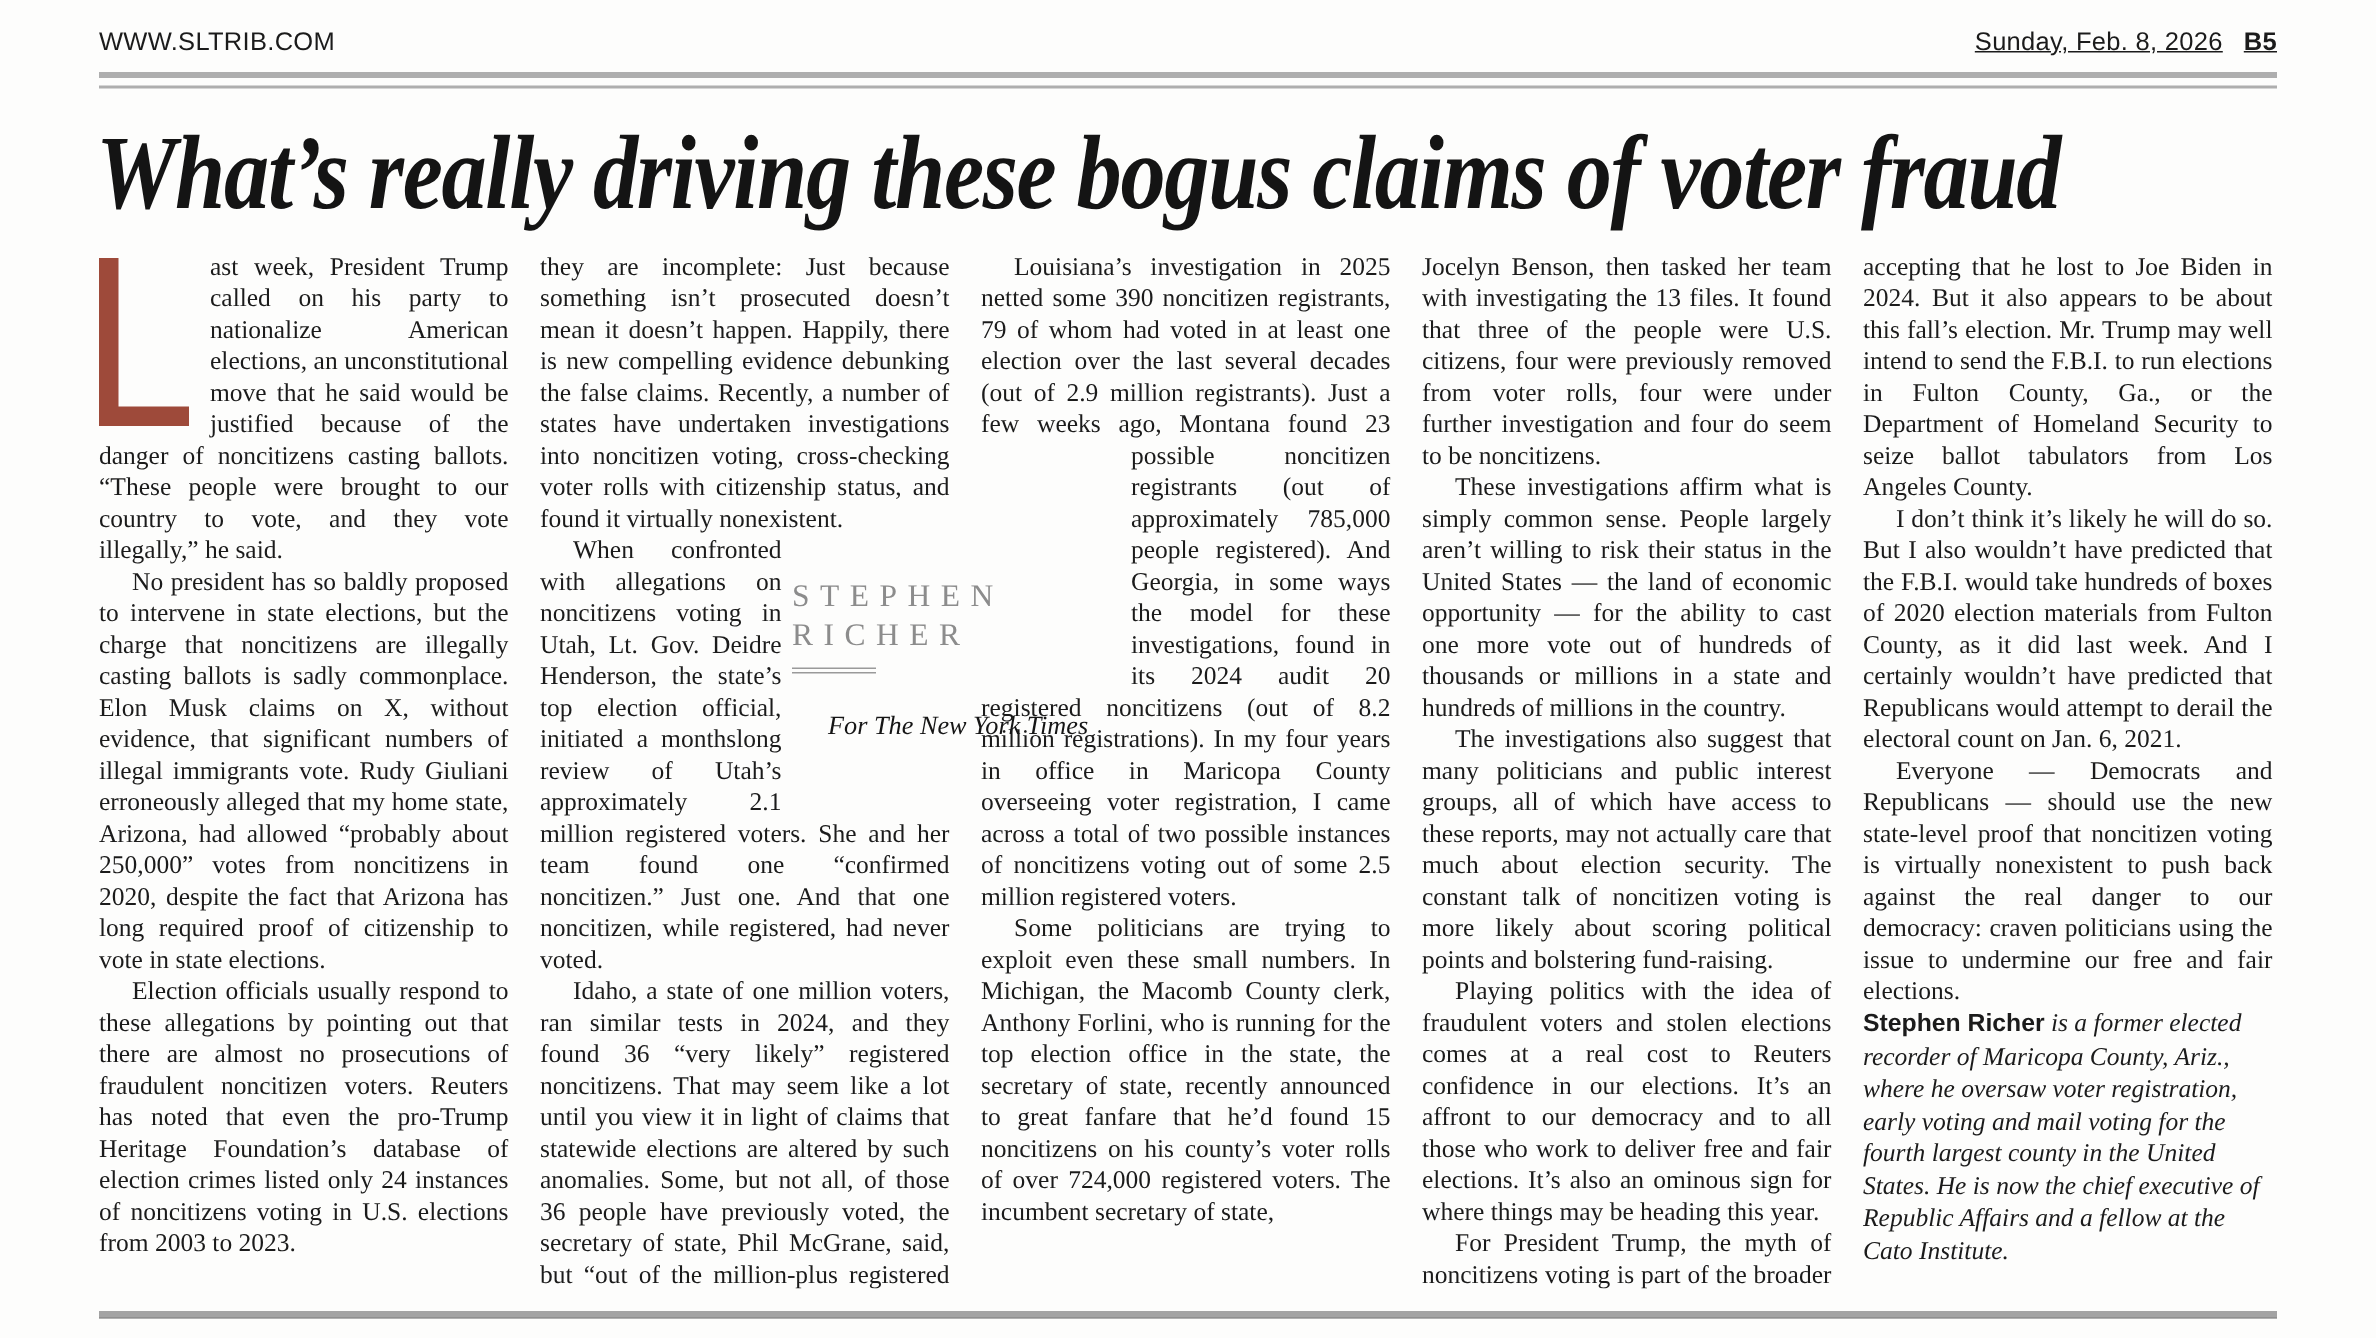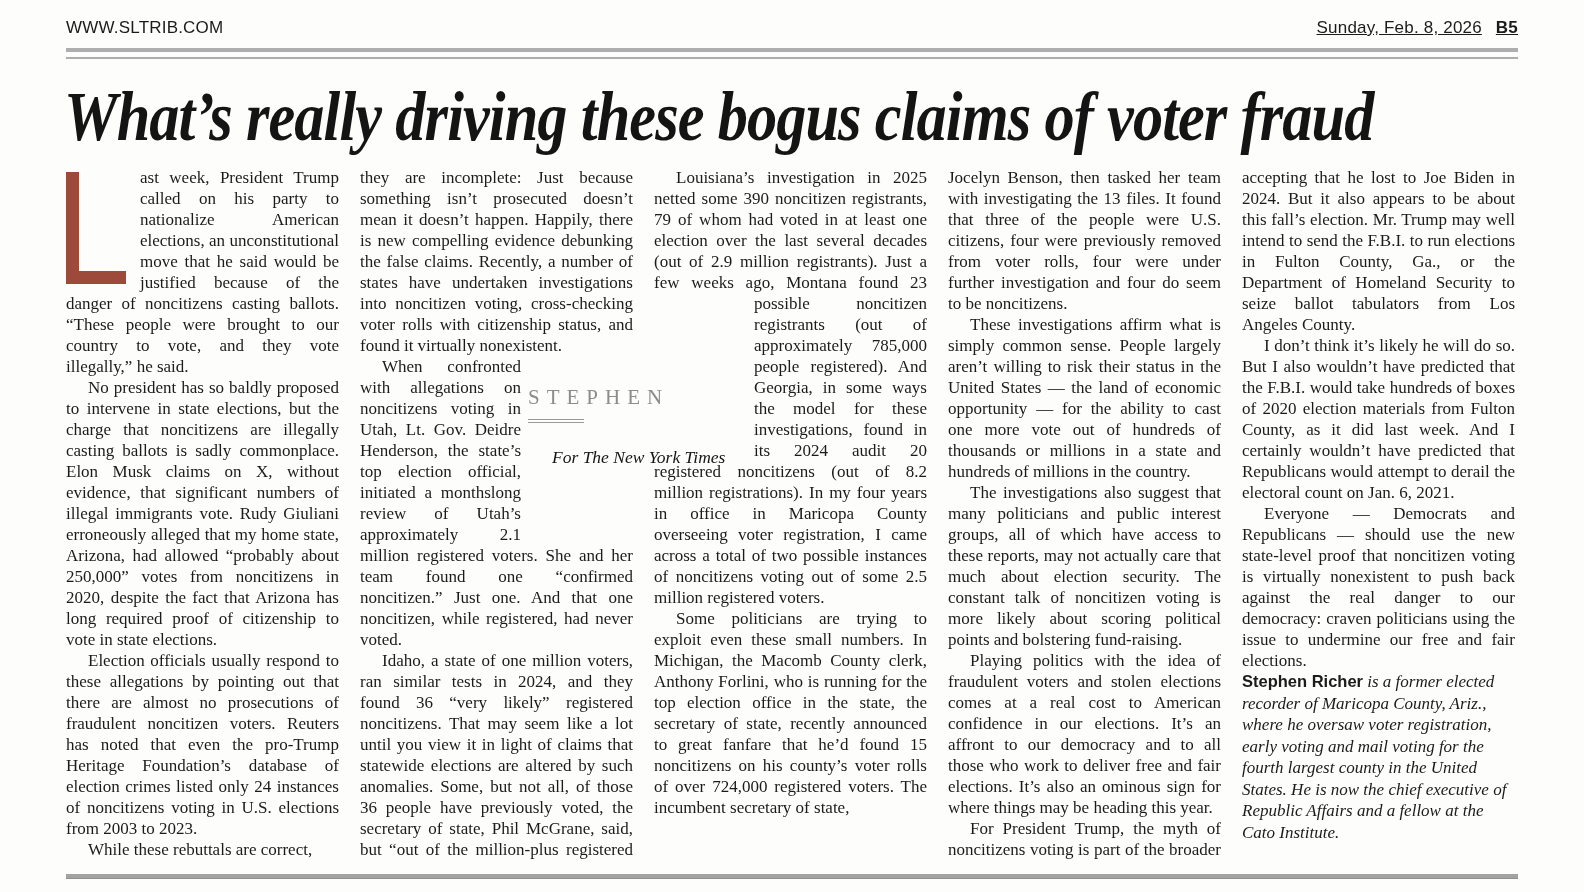--- a/index.html
+++ b/index.html
@@ -112,21 +112,20 @@
 
   <div class="col col1">
     <p class="para">
       <span class="dropcap">
           <span>L</span>
         </span>
       <span>ast week, President Trump called on his party to nationalize American elections, an unconstitutional move that he said would be justified because of the danger of noncitizens casting ballots. “These people were brought to our country to vote, and they vote illegally,” he said.</span>
     </p>
     <p class="para ind">No president has so baldly proposed to intervene in state elections, but the charge that noncitizens are illegally casting ballots is sadly commonplace. Elon Musk claims on X, without evidence, that significant numbers of illegal immigrants vote. Rudy Giuliani erroneously alleged that my home state, Arizona, had allowed “probably about 250,000” votes from noncitizens in 2020, despite the fact that Arizona has long required proof of citizenship to vote in state elections.</p>
     <p class="para ind">Election officials usually respond to these allegations by pointing out that there are almost no prosecutions of fraudulent noncitizen voters. Reuters has noted that even the pro-Trump Heritage Foundation’s database of election crimes listed only 24 instances of noncitizens voting in U.S. elections from 2003 to 2023.</p>
-    <p class="para ind">While these rebuttals are correct,</p>
   </div>
 
   <div class="col col2">
     <p class="para">they are incomplete: Just because something isn’t prosecuted doesn’t mean it doesn’t happen. Happily, there is new compelling evidence debunking the false claims. Recently, a number of states have undertaken investigations into noncitizen voting, cross-checking voter rolls with citizenship status, and found it virtually nonexistent.</p>
     <p class="para ind">
       <span class="cut-right"></span>
       <span>When confronted with allegations on noncitizens voting in Utah, Lt. Gov. Deidre Henderson, the state’s top election official, initiated a monthslong review of Utah’s approximately 2.1 million registered voters. She and her team found one “confirmed noncitizen.” Just one. And that one noncitizen, while registered, had never voted.</span>
     </p>
     <p class="para ind">Idaho, a state of one million voters, ran similar tests in 2024, and they found 36 “very likely” registered noncitizens. That may seem like a lot until you view it in light of claims that statewide elections are altered by such anomalies. Some, but not all, of those 36 people have previously voted, the secretary of state, Phil McGrane, said, but “out of the million-plus registered voters we started with, we’re</p>
   </div>
@@ -137,37 +136,38 @@
       <span class="cut-left"></span>
       <span>registrants (out of approximately 785,000 people registered). And Georgia, in some ways the model for these investigations, found in its 2024 audit 20 registered noncitizens (out of 8.2 million registrations). In my four years in office in Maricopa County overseeing voter registration, I came across a total of two possible instances of noncitizens voting out of some 2.5 million registered voters.</span>
     </p>
     <p class="para ind">Some politicians are trying to exploit even these small numbers. In Michigan, the Macomb County clerk, Anthony Forlini, who is running for the top election office in the state, the secretary of state, recently announced to great fanfare that he’d found 15 noncitizens on his county’s voter rolls of over 724,000 registered voters. The incumbent secretary of state,</p>
   </div>
 
   <div class="col col4">
     <p class="para">Jocelyn Benson, then tasked her team with investigating the 13 files. It found that three of the people were U.S. citizens, four were previously removed from voter rolls, four were under further investigation and four do seem to be noncitizens.</p>
     <p class="para ind">These investigations affirm what is simply common sense. People largely aren’t willing to risk their status in the United States — the land of economic opportunity — for the ability to cast one more vote out of hundreds of thousands or millions in a state and hundreds of millions in the country.</p>
     <p class="para ind">The investigations also suggest that many politicians and public interest groups, all of which have access to these reports, may not actually care that much about election security. The constant talk of noncitizen voting is more likely about scoring political points and bolstering fund-raising.</p>
-    <p class="para ind">Playing politics with the idea of fraudulent voters and stolen elections comes at a real cost to American confidence in our elections. It’s an affront to our democracy and to all those who work to deliver free and fair elections. It’s also an ominous sign for where things may be heading this year.</p>
+    <p class="para ind">Playing politics with the idea of fraudulent voters and stolen elections comes at a real cost to Reuters confidence in our elections. It’s an affront to our democracy and to all those who work to deliver free and fair elections. It’s also an ominous sign for where things may be heading this year.</p>
     <p class="para ind">For President Trump, the myth of noncitizens voting is part of the broader story he’s concocted to avoid</p>
   </div>
 
   <div class="col col5">
     <p class="para">accepting that he lost to Joe Biden in 2024. But it also appears to be about this fall’s election. Mr. Trump may well intend to send the F.B.I. to run elections in Fulton County, Ga., or the Department of Homeland Security to seize ballot tabulators from Los Angeles County.</p>
     <p class="para ind">I don’t think it’s likely he will do so. But I also wouldn’t have predicted that the F.B.I. would take hundreds of boxes of 2020 election materials from Fulton County, as it did last week. And I certainly wouldn’t have predicted that Republicans would attempt to derail the electoral count on Jan. 6, 2021.</p>
     <p class="para ind">Everyone — Democrats and Republicans — should use the new state-level proof that noncitizen voting is virtually nonexistent to push back against the real danger to our democracy: craven politicians using the issue to undermine our free and fair elections.</p>
     <p class="para bio">
       <span class="bio-name">Stephen Richer</span>
       <span>is a former elected recorder of Maricopa County, Ariz., where he oversaw voter registration, early voting and mail voting for the fourth largest county in the United States. He is now the chief executive of Republic Affairs and a fellow at the Cato Institute.</span>
     </p>
   </div>
 
   <div class="byline-box">
     <div class="byline-name">
       <div>STEPHEN</div>
+      <div>RICHER</div>
     </div>
     <div class="byline-rule"></div>
     <div class="byline-credit">For The New York Times</div>
   </div>
 
   <div class="rule-bottom"></div>
 
 </div>
 
 </body></html>

